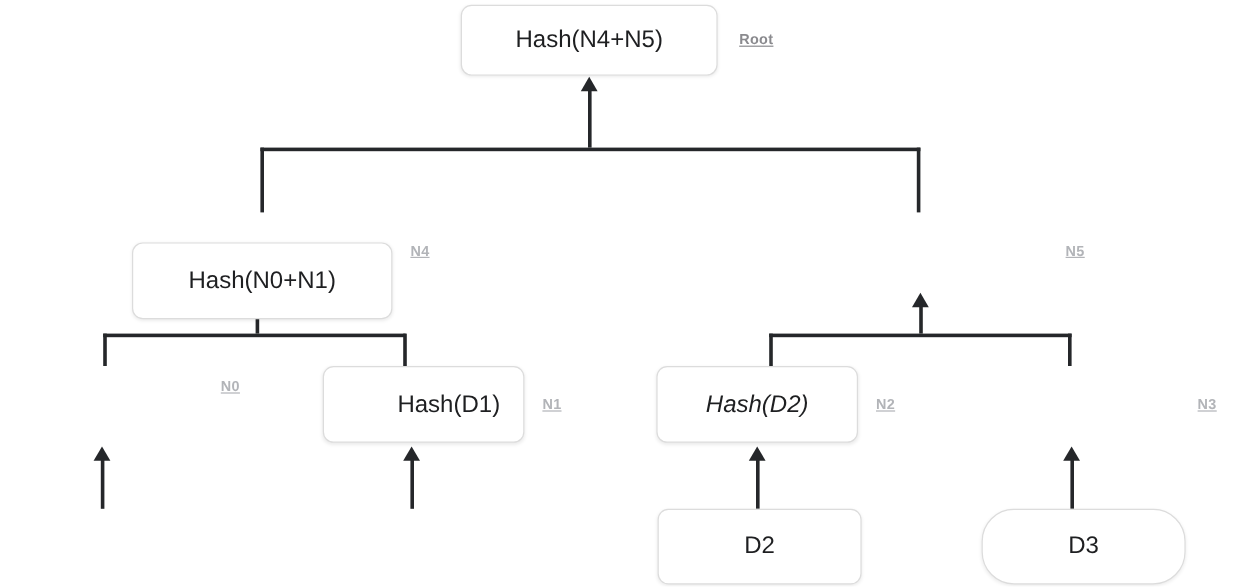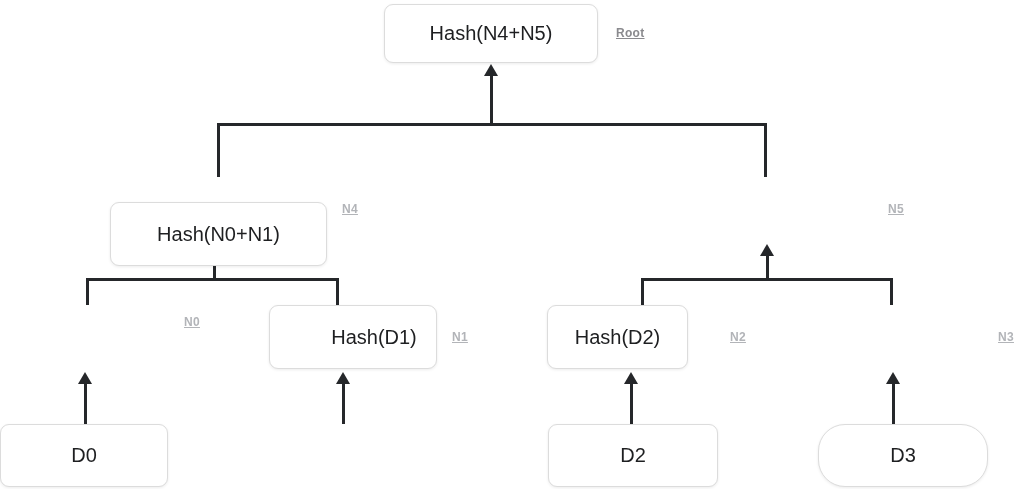--- a/index.html
+++ b/index.html
@@ -83,21 +83,20 @@
   <div class="node" style="left:384px;top:4px;width:214px;height:59px;">Hash(N4+N5)</div>
   <div class="tag root" style="left:616px;top:22px;">Root</div>
 
   <div class="node" style="left:110px;top:177px;width:217px;height:64px;margin-top:25px;">Hash(N0+N1)</div>
   <div class="tag" style="left:342px;top:198px;">N4</div>
   <div class="tag" style="left:888px;top:198px;">N5</div>
 
   <div class="tag" style="left:184px;top:311px;">N0</div>
   <div class="node" style="left:269px;top:305px;width:168px;height:64px;padding-left:42px;">Hash(D1)</div>
   <div class="tag" style="left:452px;top:326px;">N1</div>
-  <div class="node" style="left:547px;top:305px;width:141px;height:64px;">Hash(D2)</div>
+  <div class="node" style="left:547px;top:305px;width:168px;height:64px;font-style:italic;">Hash(D2)</div>
   <div class="tag" style="left:730px;top:326px;">N2</div>
   <div class="tag" style="left:998px;top:326px;">N3</div>
 
-  <div class="node" style="left:0px;top:424px;width:168px;height:63px;">D0</div>
   <div class="node" style="left:548px;top:424px;width:170px;height:63px;text-align:center;">D2</div>
   <div class="node" style="left:818px;top:424px;width:170px;height:63px;border-radius:27px;">D3</div>
 
 </div>
 
 </body></html>

